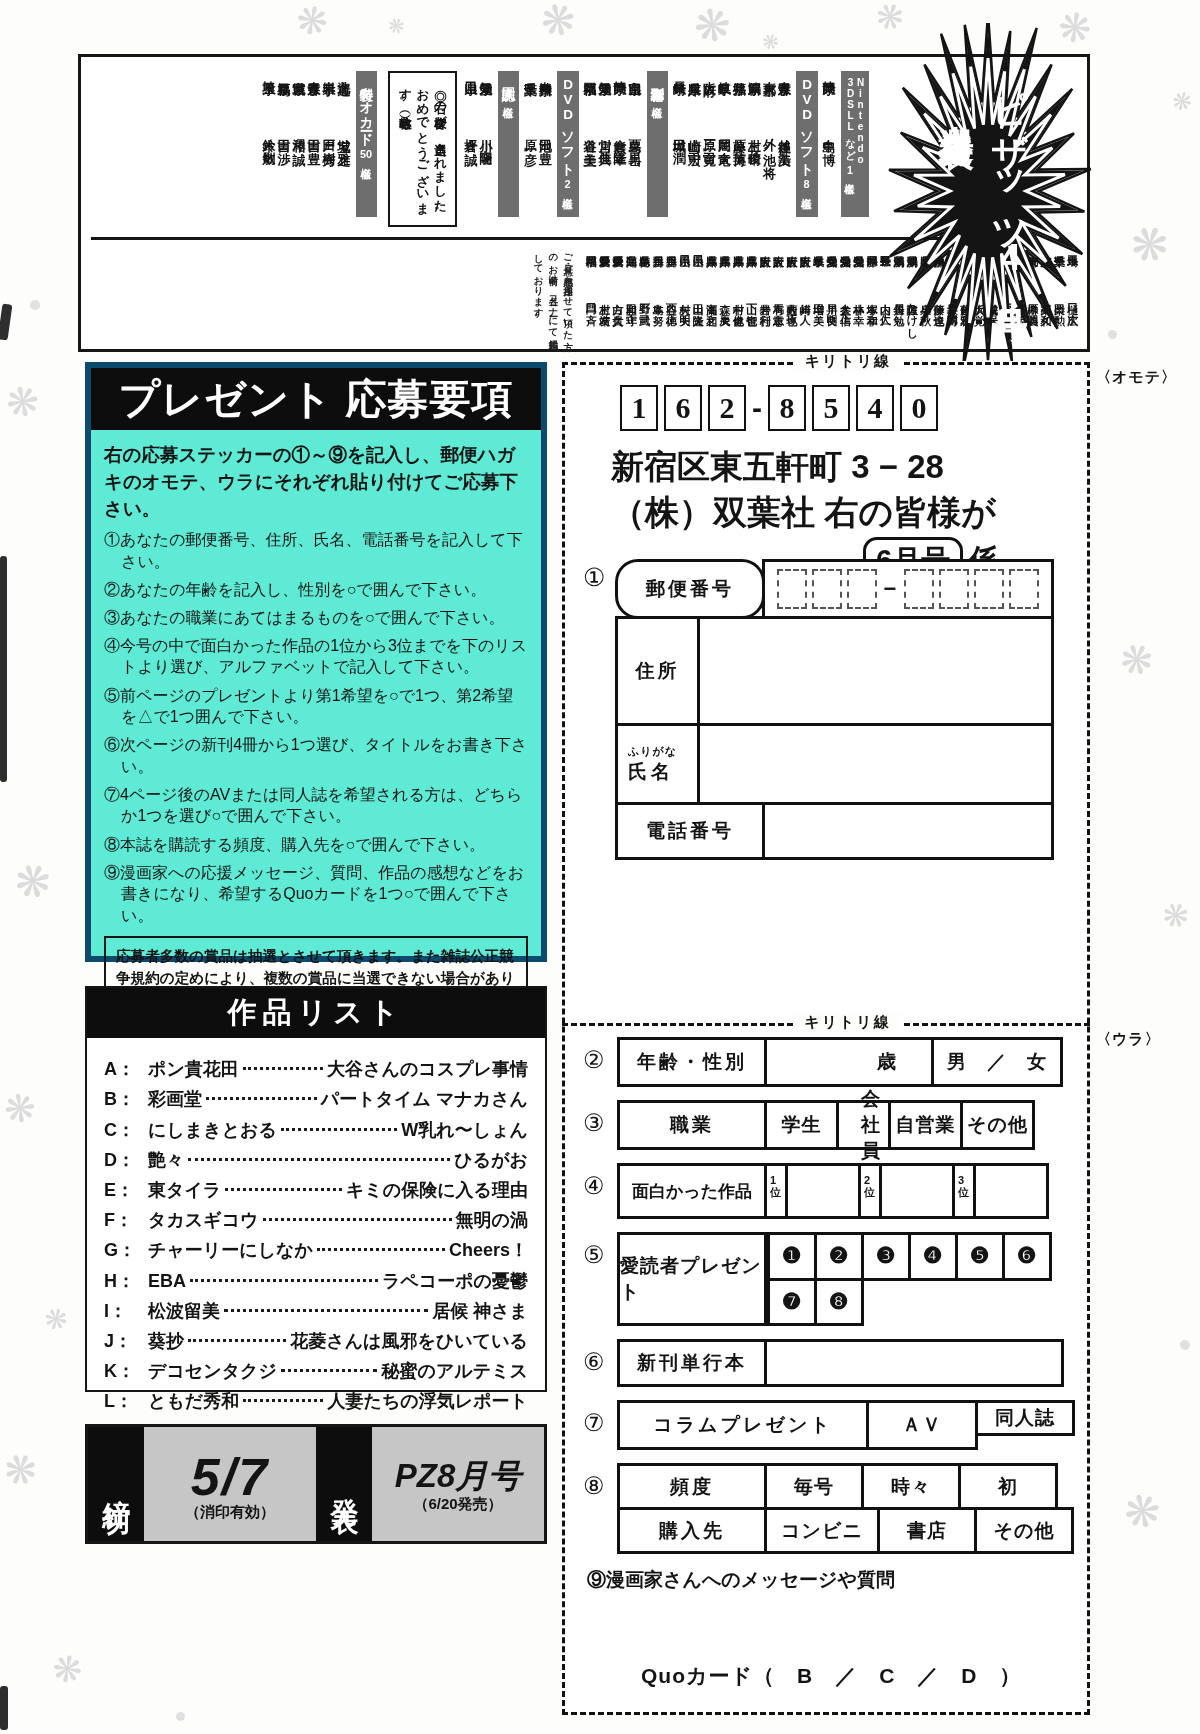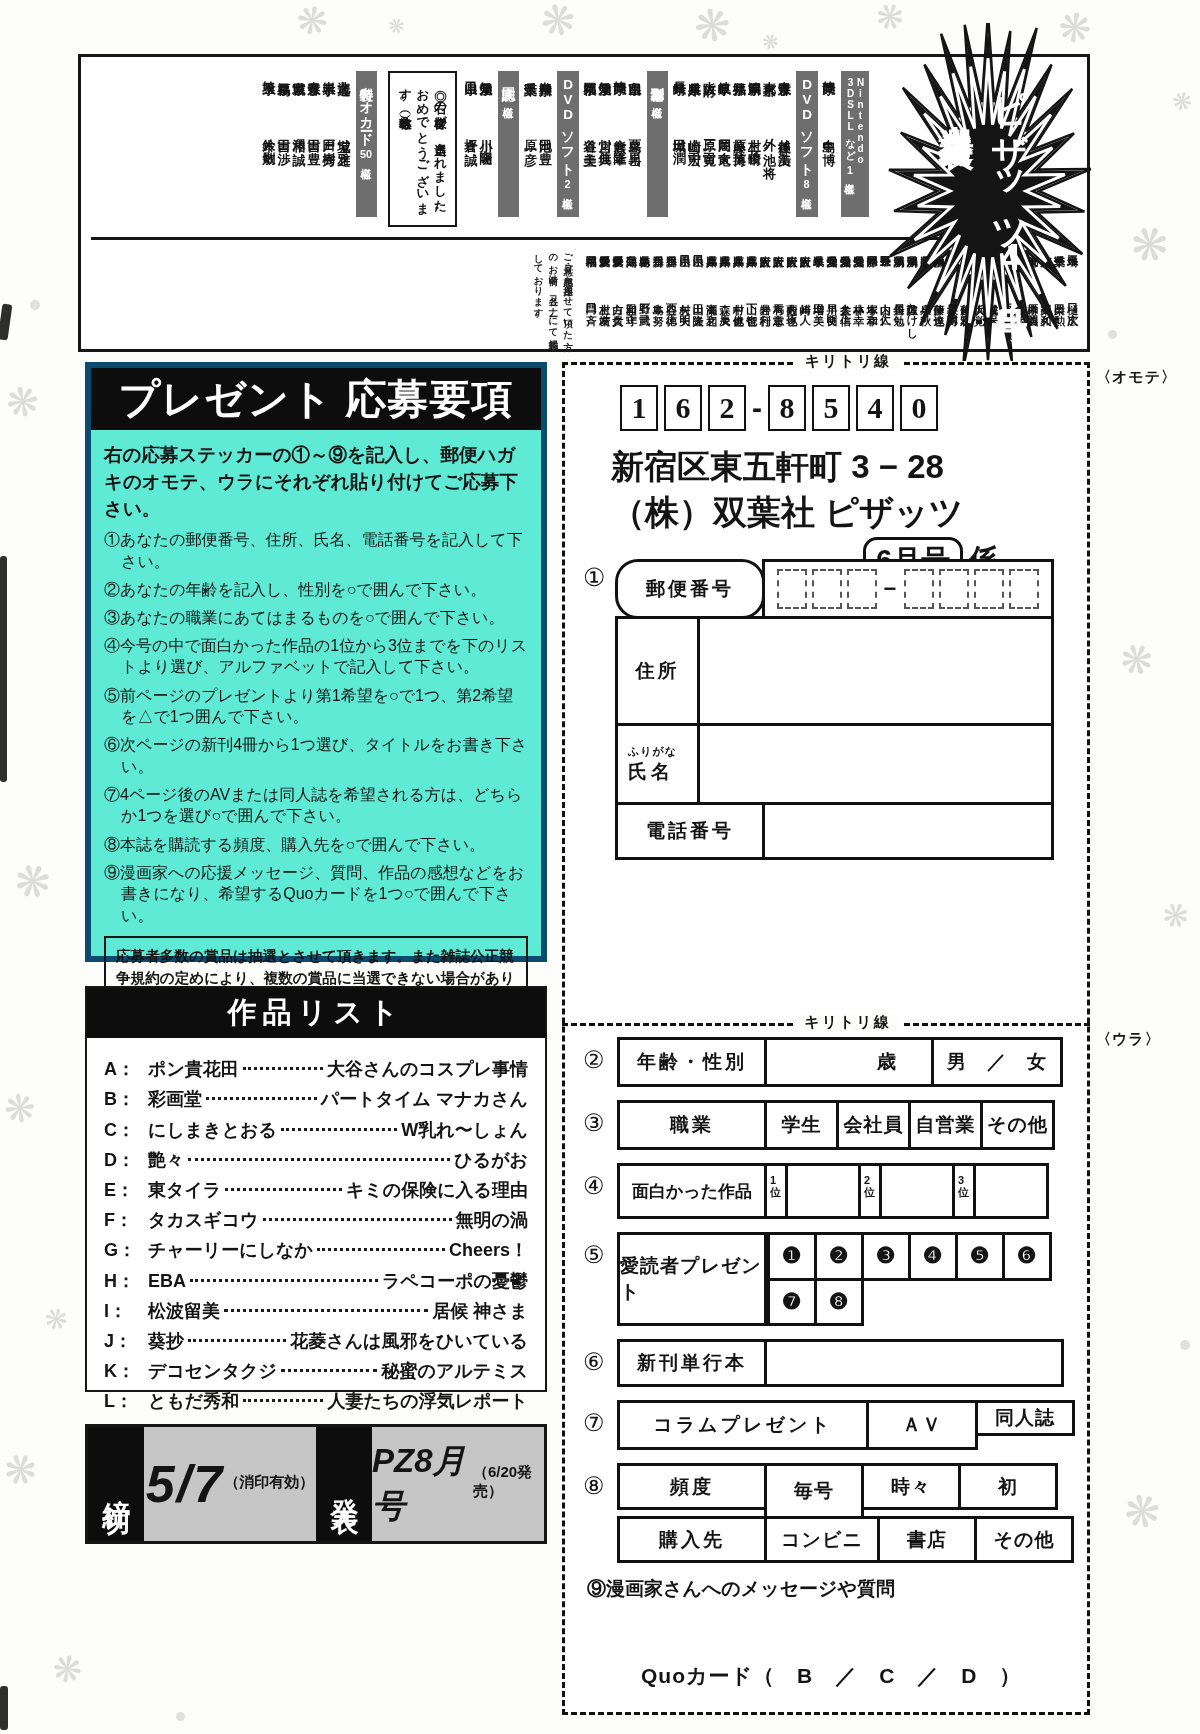--- a/index.html
+++ b/index.html
@@ -69,21 +69,21 @@
   .wkey{width:44px; flex:none;}
   .leader{flex:1; border-bottom:3px dotted #1c1c1c; margin:0 4px; transform:translateY(-5px); min-width:10px;}
   .wtitle{flex:none;}
 
   
   .dbox{position:absolute; left:85px; top:1424px; width:462px; height:120px;
     border:3px solid #161616; display:flex; z-index:2; box-sizing:border-box; background:#fff;}
   .dlabel{background:#0d0d0d; color:#fff; width:56px; flex:none; display:flex; align-items:center;
     justify-content:center; writing-mode:vertical-rl; text-orientation:upright;
     font-size:28px; font-weight:900; letter-spacing:8px;}
-  .dcell{background:#c6c6c6; flex:1; display:flex; flex-direction:row; align-items:center; justify-content:center;}
+  .dcell{background:#c6c6c6; flex:1; display:flex; flex-direction:column; align-items:center; justify-content:center;}
   .ddate{font-size:52px; font-weight:900; font-style:italic; letter-spacing:2px;}
   .dsub{font-size:15px; font-weight:800; margin-top:-4px;}
   .dissue{font-size:33px; font-weight:900; font-style:italic;}
 
   
   .form{position:absolute; left:562px; top:362px; width:528px; height:1353px; z-index:2;
     border:3px dashed #111; box-sizing:border-box; background:#fff;}
   .cutlabel{position:absolute; top:-13px; left:44%; background:#fdfdfb; padding:0 10px;
     font-size:15px; font-weight:700; letter-spacing:2px;}
   .form-divider{position:absolute; top:658px; left:-3px; right:-3px; border-top:3px dashed #111;}
@@ -357,21 +357,21 @@
       <div class="pbox">1</div>
       <div class="pbox">6</div>
       <div class="pbox">2</div>
       <span class="pdash">-</span>
       <div class="pbox">8</div>
       <div class="pbox">5</div>
       <div class="pbox">4</div>
       <div class="pbox">0</div>
     </div>
   <div class="addr1">新宿区東五軒町 3 − 28</div>
-  <div class="addr2">（株）双葉社 ピザッツ</div>
+  <div class="addr2">（株）双葉社 右の皆様が</div>
   <div class="addr3">
     <span class="issuebadge">6月号</span>
     <span class="issuesuffix">係</span>
   </div>
 
   <div class="ftable stack">
     <div style="position:absolute; left:-32px; top:4px; font-size:25px;">①</div>
     <div class="frow">
       <div class="fcell flabel" style="width:150px; height:60px;border-radius:23px;">郵便番号</div>
       <div class="fcell" style="width:292px; height:60px;">
@@ -412,21 +412,21 @@
             <div class="fcell" style="width: 132px; height: 50px;">男　／　女</div>
           </div>
         </div>
       </div>
       <div class="bitem">
         <div class="bnum">③</div>
         <div class="stack">
           <div class="frow">
             <div class="fcell flabel" style="width: 150px; height: 50px;">職業</div>
             <div class="fcell" style="width: 75px; height: 50px;">学生</div>
-            <div class="fcell" style="width: 75px; height: 50px;">会社員</div>
+            <div class="fcell" style="width: 55px; height: 50px; padding-left: 22px;">会社員</div>
             <div class="fcell" style="width: 75px; height: 50px;">自営業</div>
             <div class="fcell" style="width: 75px; height: 50px;">その他</div>
           </div>
         </div>
       </div>
       <div class="bitem">
         <div class="bnum">④</div>
         <div class="stack">
           <div class="frow">
             <div class="fcell" style="width: 150px; height: 56px; font-size: 17px; letter-spacing: 0px;">面白かった作品</div>
@@ -478,21 +478,21 @@
             <div class="fcell" style="width: 112px; height: 50px;">ＡＶ</div>
             <div class="fcell" style="width: 100px; height: 36px; text-align: right;">同人誌</div>
           </div>
         </div>
       </div>
       <div class="bitem">
         <div class="bnum">⑧</div>
         <div class="stack">
           <div class="frow">
             <div class="fcell flabel" style="width: 150px; height: 47px;">頻度</div>
-            <div class="fcell" style="width: 100px; height: 56px;">毎号</div>
+            <div class="fcell" style="width: 100px; height: 47px;">毎号</div>
             <div class="fcell" style="width: 100px; height: 47px;">時々</div>
             <div class="fcell" style="width: 100px; height: 47px;">初</div>
           </div>
           <div class="frow">
             <div class="fcell flabel" style="width: 150px; height: 47px;">購入先</div>
             <div class="fcell" style="width: 116px; height: 47px;">コンビニ</div>
             <div class="fcell" style="width: 100px; height: 47px;">書店</div>
             <div class="fcell" style="width: 100px; height: 47px;">その他</div>
           </div>
         </div>

